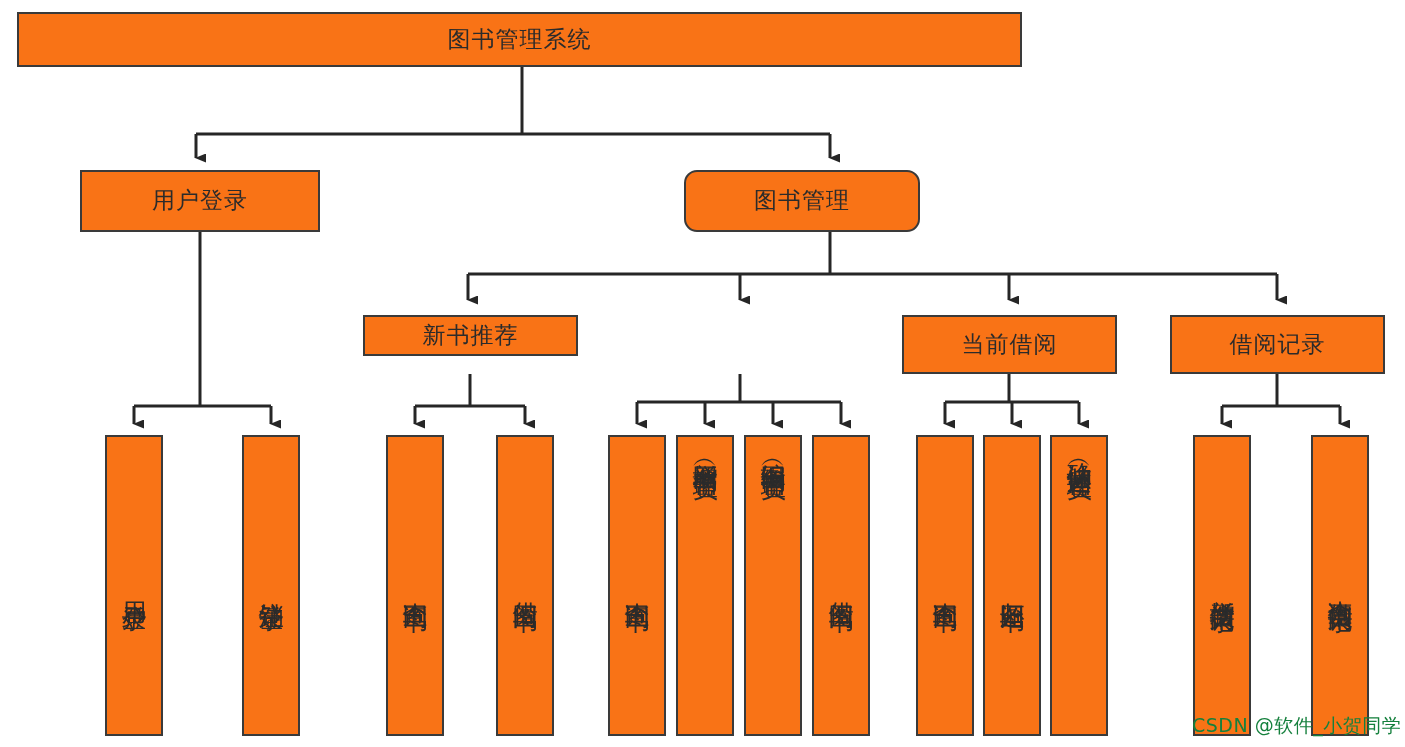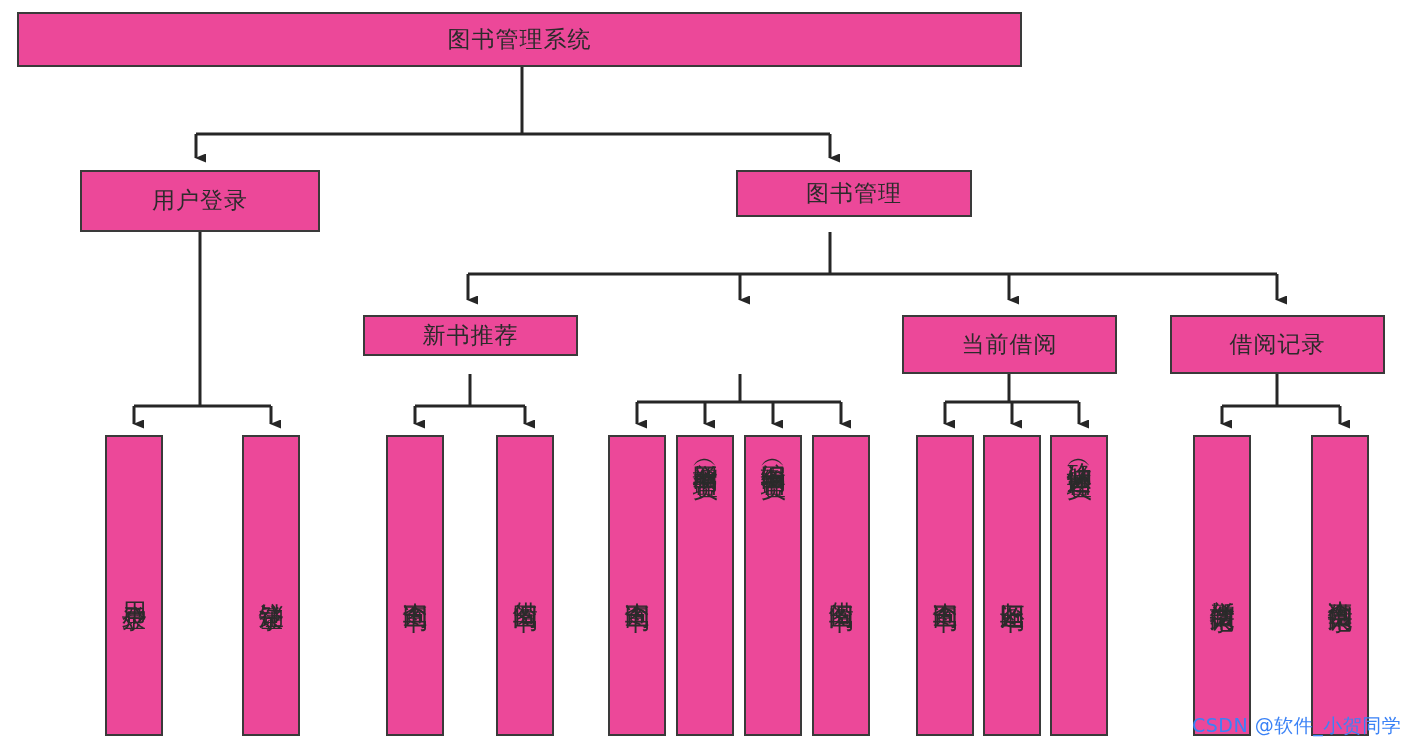--- a/index.html
+++ b/index.html
@@ -20,21 +20,21 @@
     left: 0;
     top: 0;
     width: 1405px;
     height: 747px;
     pointer-events: none;
   }
   .node {
     position: absolute;
     box-sizing: border-box;
     border: 2.5px solid #3a3a3a;
-    background: #ec4899;
+    background: #f97316;
     display: flex;
     align-items: center;
     justify-content: center;
     color: #2b2b2b;
     text-align: right;
   }
   .node.horiz {
     font-size: 23px;
     letter-spacing: 1px;
     line-height: 1.2;
@@ -53,21 +53,21 @@
     justify-content: flex-start;
   }
   .node.vert .vtext {
     writing-mode: vertical-rl;
     text-orientation: upright;
     white-space: nowrap;
   }
   .watermark {
     position: absolute;
     font-size: 19px;
-    color: #3b82f6;
+    color: #15803d;
     white-space: nowrap;
     letter-spacing: 0.5px;
     font-family: "DejaVu Sans", "Liberation Sans", sans-serif;
   }
 </style>
 </head>
 <body>
 
 <div id="canvas">
 
@@ -121,21 +121,21 @@
     </g>
   </svg>
 
   <div class="node horiz" style="left:17px; top:12px; width:1005px; height:55px;">
     <span>图书管理系统</span>
   </div>
 
   <div class="node horiz" style="left:80px; top:170px; width:240px; height:62px;">
     <span>用户登录</span>
   </div>
-  <div class="node horiz" style="left:736px; top:170px; width:236px; height:47px;">
+  <div class="node horiz" style="left:684px; top:170px; width:236px; height:62px;border-radius:13px;">
     <span>图书管理</span>
   </div>
 
   <div class="node horiz" style="left:363px; top:315px; width:215px; height:41px;">
     <span>新书推荐</span>
   </div>
   <div class="node horiz" style="left:902px; top:315px; width:215px; height:59px;">
     <span>当前借阅</span>
   </div>
   <div class="node horiz" style="left:1170px; top:315px; width:215px; height:59px;">

